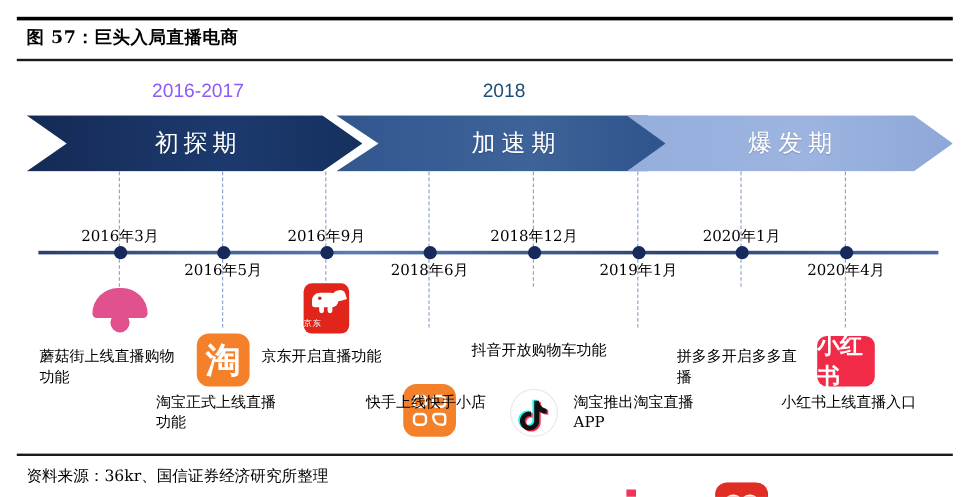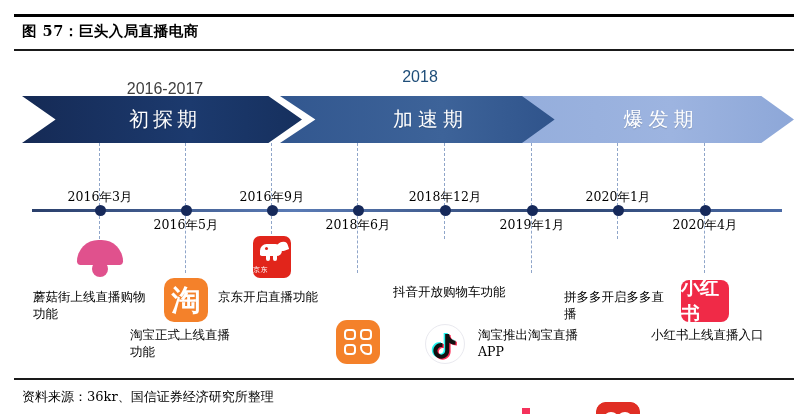--- a/index.html
+++ b/index.html
@@ -37,21 +37,21 @@
     font-size: 13px; color: #000000; white-space: nowrap;
   }
 
   
   .phase-year {
     position: absolute; top: 68px;
     font-family: "Liberation Sans", sans-serif;
     font-size: 16px; font-weight: 400;
     white-space: nowrap; text-align: center;
   }
-  .phase-year.p0 { left: 70px;  width: 190px; color: #404040; margin-top: 12px; }
+  .phase-year.p0 { left: 70px;  width: 190px; color: #8b5cf6; }
   .phase-year.p1 { left: 330px; width: 180px; color: #1f4e79; }
   .phase-year.p2 { left: 560px; width: 190px; color: #b4c7e7; }
 
   
   .arrow {
     position: absolute; top: 96px; height: 47px;
     display: flex; align-items: center; justify-content: center;
     clip-path: polygon(0% 0%, 88% 0%, 100% 50%, 88% 100%, 0% 100%, 12% 50%);
   }
   .arrow span {
@@ -309,20 +309,21 @@
     </svg>
   </div>
 
   <div class="logo lg-xhs" style="left:681px; top:280px;">
     <b>小红书</b>
   </div>
 
   <div class="caption" style="left:33px;  top:288px; width:118px;">蘑菇街上线直播购物功能</div>
   <div class="caption" style="left:130px; top:326px; width:112px;">淘宝正式上线直播功能</div>
   <div class="caption" style="left:218px; top:288px; width:112px;">京东开启直播功能</div>
+  <div class="caption" style="left:305px; top:326px; width:112px;">快手上线快手小店</div>
   <div class="caption" style="left:393px; top:283px; width:115px;">抖音开放购物车功能</div>
   <div class="caption" style="left:478px; top:326px; width:112px;">淘宝推出淘宝直播APP</div>
   <div class="caption" style="left:651px; top:326px; width:115px;">小红书上线直播入口</div>
   <div class="caption" style="left:564px; top:288px; width:112px;">拼多多开启多多直播</div>
 
   <div class="rule-bottom"></div>
   <div class="source">资料来源：36kr、国信证券经济研究所整理</div>
 
 </div>
 

